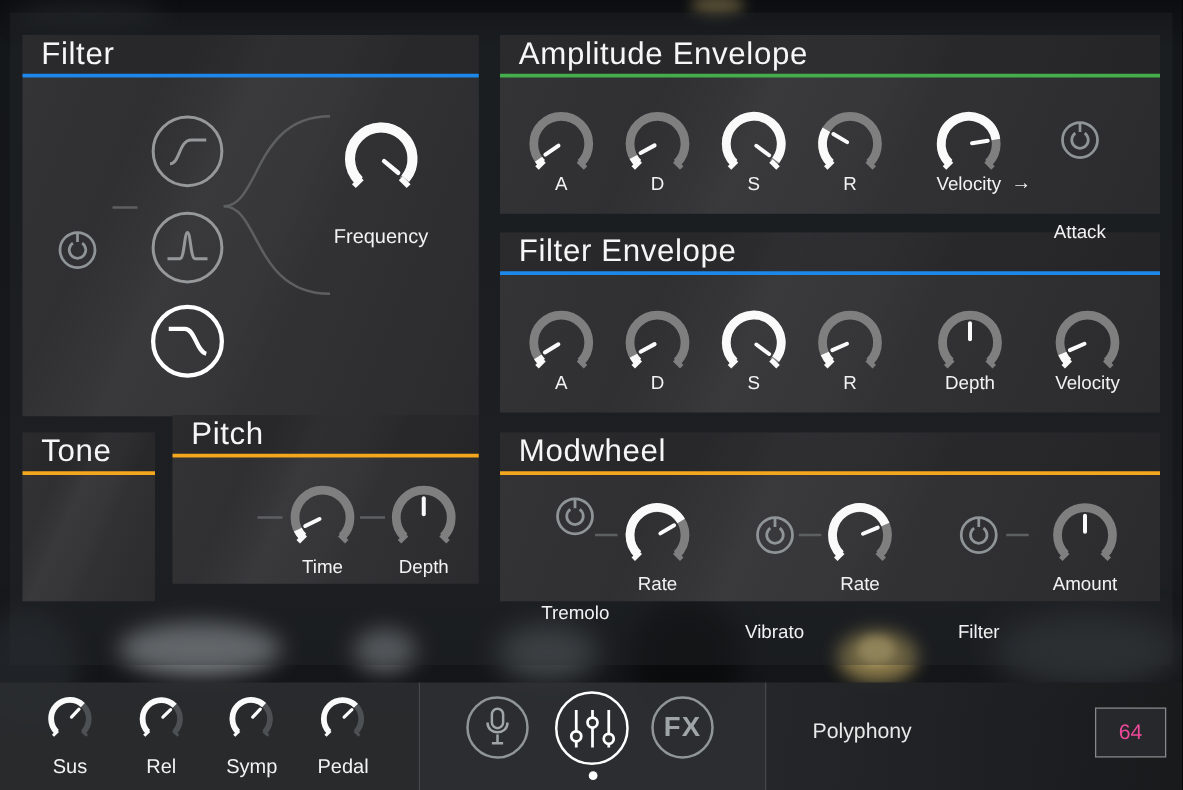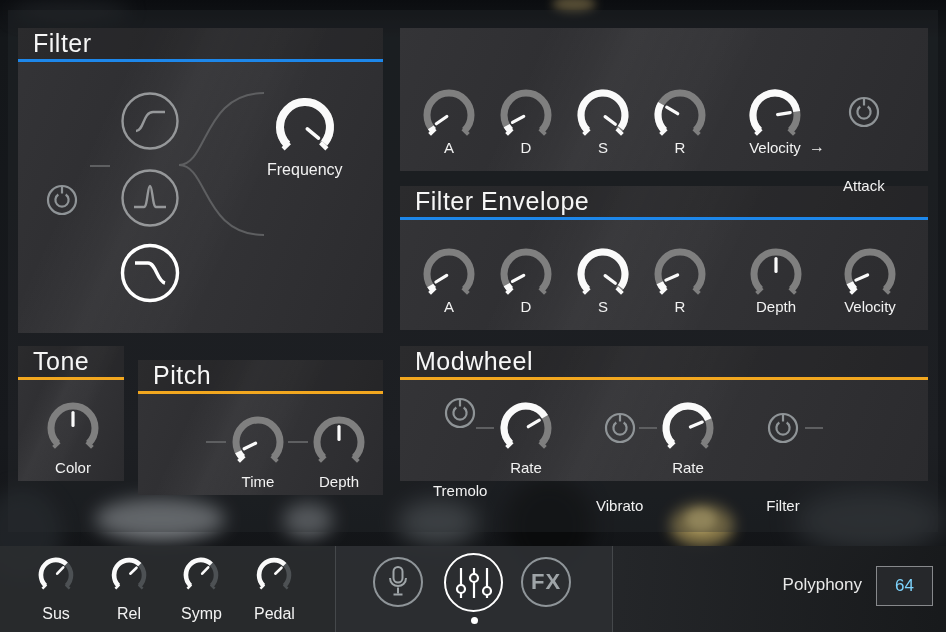--- a/index.html
+++ b/index.html
@@ -16,26 +16,26 @@
   .hdr{position:relative;height:31px;display:flex;align-items:center;padding-left:15px;
     background:rgba(14,15,17,0.25);border-bottom:3px solid #888;z-index:2;}
   .hdr span{font-size:25px;font-weight:300;letter-spacing:0.5px;color:#f6f6f6;}
   .b-blue{border-bottom-color:var(--accent-blue);}
   .b-green{border-bottom-color:var(--accent-green);}
   .b-yellow{border-bottom-color:var(--accent-yellow);}
   #p-filter{left:18px;top:28px;width:365px;height:305px;}
   #p-amp{left:400px;top:28px;width:528px;height:143px;}
   #p-fenv{left:400px;top:186px;width:528px;height:144px;}
   #p-tone{left:18px;top:346px;width:106px;height:135px;}
-  #p-pitch{left:138px;top:360px;width:245px;height:135px;text-align:right;}
+  #p-pitch{left:138px;top:332px;width:245px;height:135px;text-align:right;}
   #p-mod{left:400px;top:346px;width:528px;height:135px;}
   
   .kn{position:absolute;display:flex;flex-direction:column;align-items:center;white-space:nowrap;z-index:3;}
   .kn .klabel{font-size:15px;color:var(--panel-text);margin-top:-5px;}
-  .kn.big .klabel{font-size:16px;margin-top:0;}
+  .kn.big .klabel{font-size:16px;margin-top:20px;}
   .kn.sm .klabel{font-size:16px;margin-top:10px;}
   .kn.lm2 .klabel{margin-top:2px;}
   .track{stroke:var(--knob-track);fill:none;}
   .kn.sm .track{stroke:var(--knob-track-dark);}
   .karc{stroke:var(--knob-fill);fill:none;}
   .kptr{stroke:var(--knob-fill);}
   
   .pw{position:absolute;display:flex;flex-direction:column;align-items:center;white-space:nowrap;z-index:3;gap:38px;}
   .pw .klabel{font-size:15px;color:var(--panel-text);margin-top:12px;}
   .pw.lm8 .klabel{margin-top:8px;font-size:15px;}
@@ -56,23 +56,23 @@
   .fsec-r{left:612px;width:334px;background:linear-gradient(90deg,rgba(38,40,43,0.92),rgba(24,26,28,0.96));}
   .vdiv{position:absolute;top:0;width:1px;height:86px;background:#45484b;z-index:4;}
   .cbtn{position:absolute;border-radius:50%;border:2px solid #8f9599;display:flex;align-items:center;
     justify-content:center;box-sizing:content-box;z-index:4;color:#9fa5a8;}
   .cbtn svg *{stroke:#9fa5a8;fill:none;}
   .cbtn.sel{border:2.5px solid #ffffff;color:#fff;}
   .cbtn.sel svg *{stroke:#ffffff;}
   .cbtn.sel svg circle{fill:#303234;}
   .fx-text{font-size:22px;letter-spacing:1px;font-weight:bold;}
   .seldot{position:absolute;width:7px;height:7px;border-radius:50%;background:#fff;z-index:4;}
-  .poly-label{position:absolute;font-size:17px;color:#e9e9e9;text-align:right;z-index:4;}
+  .poly-label{position:absolute;font-size:17px;color:#e9e9e9;text-align:left;z-index:4;}
   .poly-box{position:absolute;width:55px;height:38px;border:1px solid #87898c;background:#26282b;
-    display:flex;align-items:center;justify-content:center;font-size:17px;color:#7dd3fc;z-index:4;}
+    display:flex;align-items:center;justify-content:center;font-size:17px;color:#ec4899;z-index:4;}
 </style>
 </head>
 <body>
 
 <div id="stage" style="--accent-blue: #1d87ea; --accent-green: #44ae4d; --accent-yellow: #f2a71f; --knob-fill: #fafafa; --knob-track: #7f7f7f; --knob-track-dark: #4d5154; --panel-text: #f2f2f2;">
 
   <div>
     <div class="blob" style="left:10px;top:0;width:120px;height:22px;background:#25282c;opacity:.6;"></div>
     <div class="blob" style="left:552px;top:-4px;width:44px;height:16px;background:#6b5f3f;opacity:.8;filter:blur(5px);"></div>
     <div class="blob" style="left:95px;top:498px;width:130px;height:42px;background:#8d9195;opacity:.85;"></div>
@@ -126,20 +126,23 @@
           <path class="karc" stroke-width="8" d="M 16.32 51.68 A 25 25 0 1 1 53.26 49.94"></path>
           <line class="karc" stroke-width="4.4" x1="18.4" y1="49.6" x2="12.1" y2="55.9"></line>
           <line class="karc" stroke-width="4.4" x1="49.6" y1="49.6" x2="55.9" y2="55.9"></line>
           <line class="kptr" stroke-linecap="round" stroke-width="3.6" x1="36.3" y1="35.9" x2="47.5" y2="45.2"></line>
         </svg>
         <div class="klabel">Frequency</div>
       </div>
   </section>
 
   <section class="panel" id="p-amp">
+    <div class="hdr b-green">
+      <span>Amplitude Envelope</span>
+    </div>
     <div class="kn" style="left:20px;top:58px">
         <svg width="58" height="58">
           <path class="track" stroke-width="7" d="M 13.44 44.56 A 22 22 0 1 1 44.56 44.56"></path>
           <path class="karc" stroke-width="7" d="M 13.44 44.56 A 22 22 0 0 1 10.80 41.37"></path>
           <line class="karc" stroke-width="3.9" x1="15.2" y1="42.8" x2="9.6" y2="48.4"></line>
           <line class="track" stroke-width="3.9" x1="42.8" y1="42.8" x2="48.4" y2="48.4"></line>
           <line class="kptr" stroke-linecap="round" stroke-width="3.2" x1="26.8" y1="30.5" x2="16.3" y2="37.7"></line>
         </svg>
         <div class="klabel">A</div>
       </div>
@@ -256,29 +259,20 @@
           <line class="kptr" stroke-linecap="round" stroke-width="3.2" x1="26.6" y1="30.0" x2="14.9" y2="35.1"></line>
         </svg>
         <div class="klabel">Velocity</div>
       </div>
   </section>
 
   <section class="panel" id="p-tone">
     <div class="hdr b-yellow">
       <span>Tone</span>
     </div>
-    <div class="kn lm2" style="left:26px;top:53px">
-        <svg width="58" height="58">
-          <path class="track" stroke-width="7" d="M 13.44 44.56 A 22 22 0 1 1 44.56 44.56"></path>
-          <line class="track" stroke-width="3.9" x1="15.2" y1="42.8" x2="9.6" y2="48.4"></line>
-          <line class="track" stroke-width="3.9" x1="42.8" y1="42.8" x2="48.4" y2="48.4"></line>
-          <line class="kptr" stroke-linecap="round" stroke-width="3.2" x1="29.0" y1="26.4" x2="29.0" y2="13.6"></line>
-        </svg>
-        <div class="klabel">Color</div>
-      </div>
   </section>
 
   <section class="panel" id="p-pitch">
     <div class="hdr b-yellow">
       <span>Pitch</span>
     </div>
     <div class="dash" style="left:68px;top:81px;width:20px"></div>
     <div class="kn lm2" style="left:91px;top:53px">
         <svg width="58" height="58">
           <path class="track" stroke-width="7" d="M 13.44 44.56 A 22 22 0 1 1 44.56 44.56"></path>
@@ -345,20 +339,29 @@
       </div>
     <div class="pw" style="left:364px;top:63px">
         <svg width="38" height="38">
     <circle cx="19" cy="19" r="14" stroke-width="2.2"></circle>
     <path d="M 22.69 13.53 A 6.6 6.6 0 1 1 15.31 13.53" stroke-width="2.2"></path>
     <line x1="19" y1="4.8" x2="19" y2="12.5" stroke-width="2.2"></line>
         </svg>
         <div class="klabel">Filter</div>
       </div>
     <div class="dash" style="left:405px;top:81px;width:18px"></div>
+    <div class="kn lm2" style="left:439px;top:53px">
+        <svg width="58" height="58">
+          <path class="track" stroke-width="7" d="M 13.44 44.56 A 22 22 0 1 1 44.56 44.56"></path>
+          <line class="track" stroke-width="3.9" x1="15.2" y1="42.8" x2="9.6" y2="48.4"></line>
+          <line class="track" stroke-width="3.9" x1="42.8" y1="42.8" x2="48.4" y2="48.4"></line>
+          <line class="kptr" stroke-linecap="round" stroke-width="3.2" x1="29.0" y1="26.4" x2="29.0" y2="13.6"></line>
+        </svg>
+        <div class="klabel">Amount</div>
+      </div>
   </section>
 
   <div id="footer">
     <div class="fsec fsec-l"></div>
     <div class="fsec fsec-c"></div>
     <div class="fsec fsec-r"></div>
     <div class="vdiv" style="left:335px"></div>
     <div class="vdiv" style="left:612px"></div>
 
     <div class="kn sm" style="left:36px;top:9px">

